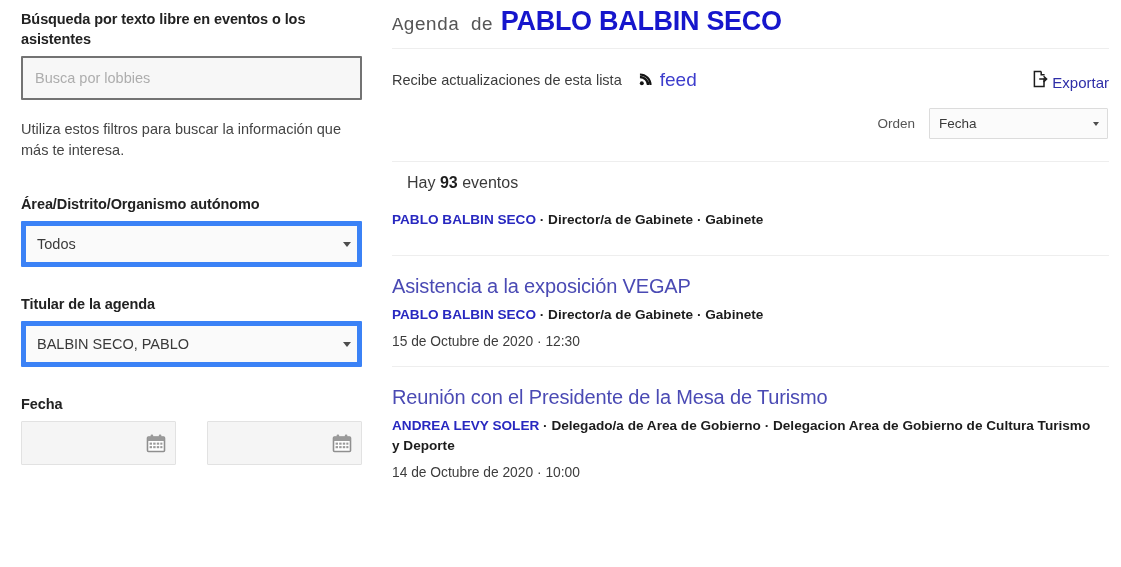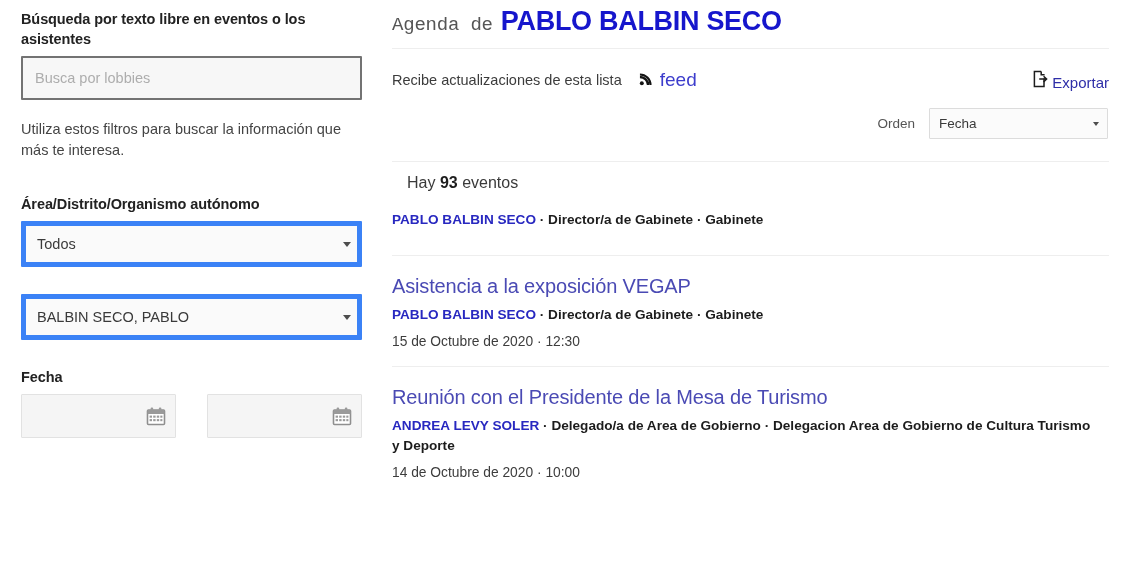--- a/index.html
+++ b/index.html
@@ -308,20 +308,21 @@
     <div class="section-gap-1"></div>
 
     <div class="filter-label">Área/Distrito/Organismo autónomo</div>
     <div class="select-wrap">
       <div class="select-box">Todos</div>
       <span class="caret"></span>
     </div>
 
     <div class="section-gap-2"></div>
 
+    <div class="filter-label">Titular de la agenda</div>
     <div class="select-wrap">
       <div class="select-box">BALBIN SECO, PABLO</div>
       <span class="caret"></span>
     </div>
 
     <div class="section-gap-3"></div>
 
     <div class="filter-label">Fecha</div>
 
     <div class="date-row">

